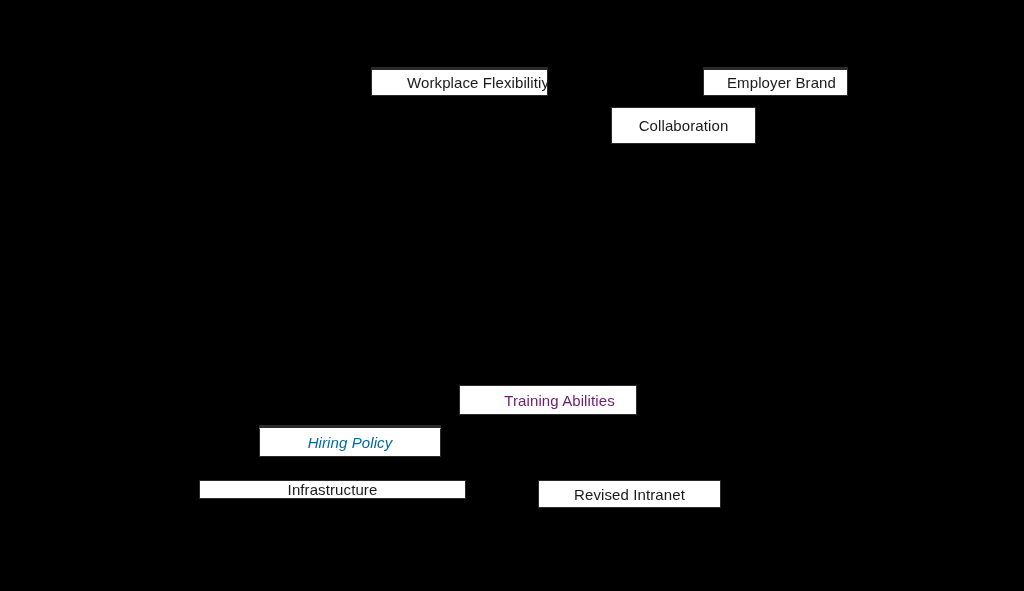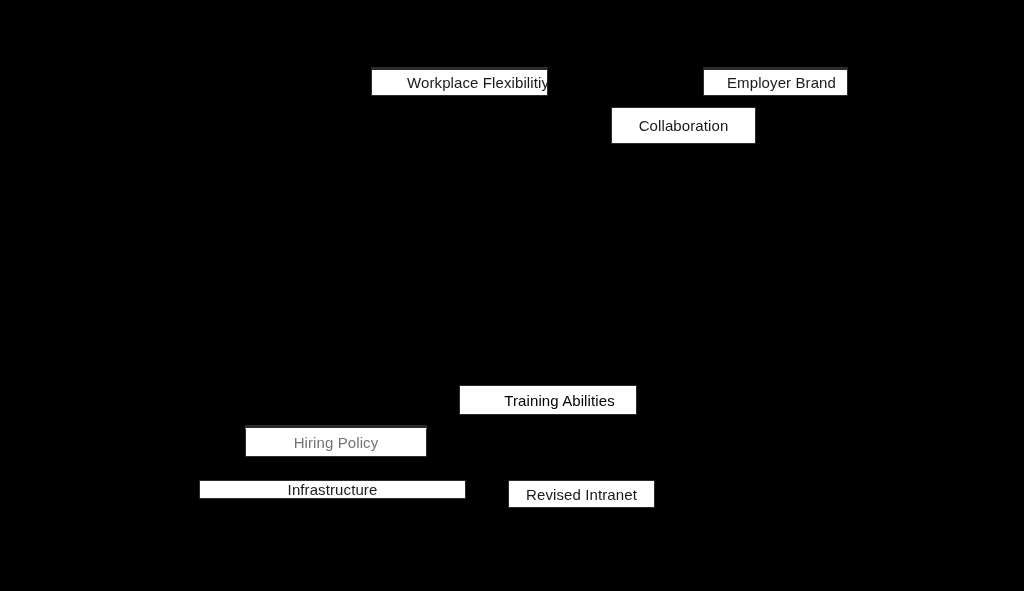--- a/index.html
+++ b/index.html
@@ -49,25 +49,25 @@
 <div id="canvas" style="width: 1024px; height: 591px; background: rgb(0, 0, 0);">
     <div class="node accent-top" style="left: 371px; top: 67px; width: 177px; height: 29px; background: rgb(255, 255, 255); color: rgb(26, 26, 26); padding-left: 37px;">
       <span class="node-label">Workplace Flexibilitiy</span>
     </div>
     <div class="node accent-top" style="left: 703px; top: 67px; width: 145px; height: 29px; background: rgb(255, 255, 255); color: rgb(26, 26, 26); padding-left: 12px;">
       <span class="node-label">Employer Brand</span>
     </div>
     <div class="node" style="left: 611px; top: 107px; width: 145px; height: 37px; background: rgb(255, 255, 255); color: rgb(26, 26, 26);">
       <span class="node-label">Collaboration</span>
     </div>
-    <div class="node" style="left: 459px; top: 385px; width: 178px; height: 30px; background: rgb(255, 255, 255); color: #000000; padding-left: 23px;">
+    <div class="node" style="left: 459px; top: 385px; width: 178px; height: 30px; background: rgb(255, 255, 255); color: #701a75; padding-left: 23px;">
       <span class="node-label">Training Abilities</span>
     </div>
-    <div class="node accent-gap" style="left: 245px; top: 428px; width: 182px; height: 29px; background: rgb(255, 255, 255); color: #737373;">
+    <div class="node accent-gap" style="left: 259px; top: 428px; width: 182px; height: 29px; background: rgb(255, 255, 255); color: #0369a1; font-style: italic;">
       <span class="node-label">Hiring Policy</span>
     </div>
     <div class="node" style="left: 199px; top: 480px; width: 267px; height: 19px; background: rgb(255, 255, 255); color: rgb(26, 26, 26);">
       <span class="node-label">Infrastructure</span>
     </div>
-    <div class="node" style="left: 508px; top: 480px; width: 147px; height: 28px; background: rgb(255, 255, 255); color: rgb(26, 26, 26);">
+    <div class="node" style="left: 538px; top: 480px; width: 183px; height: 28px; background: rgb(255, 255, 255); color: rgb(26, 26, 26);">
       <span class="node-label">Revised Intranet</span>
     </div>
   </div>
 
 </body></html>

